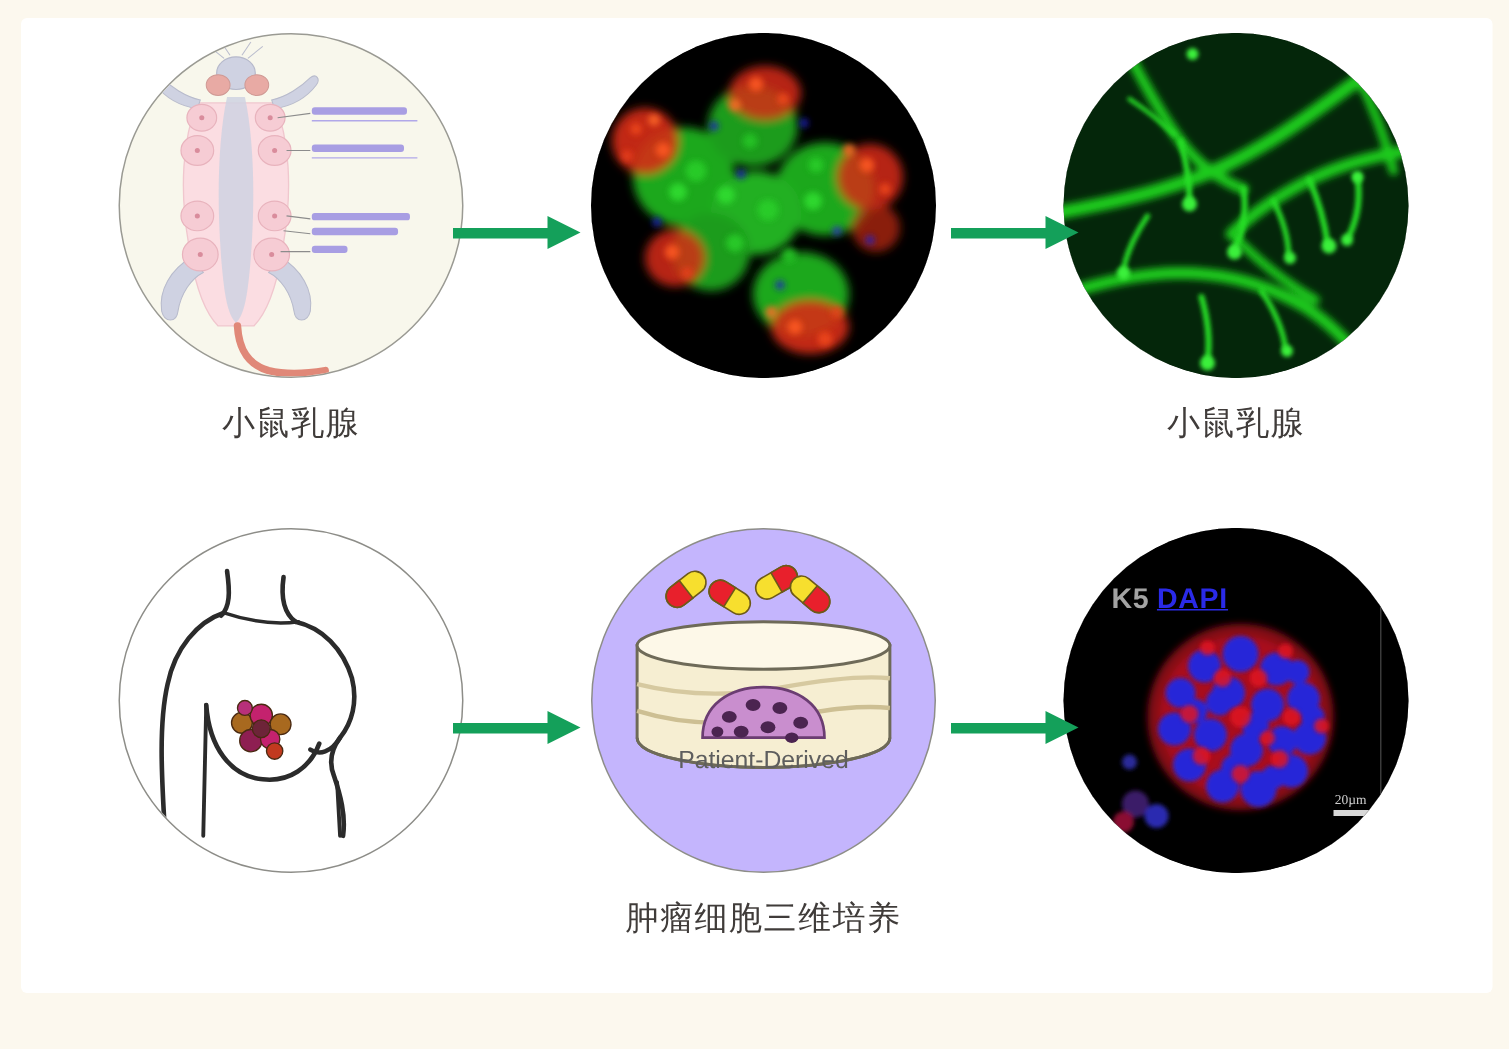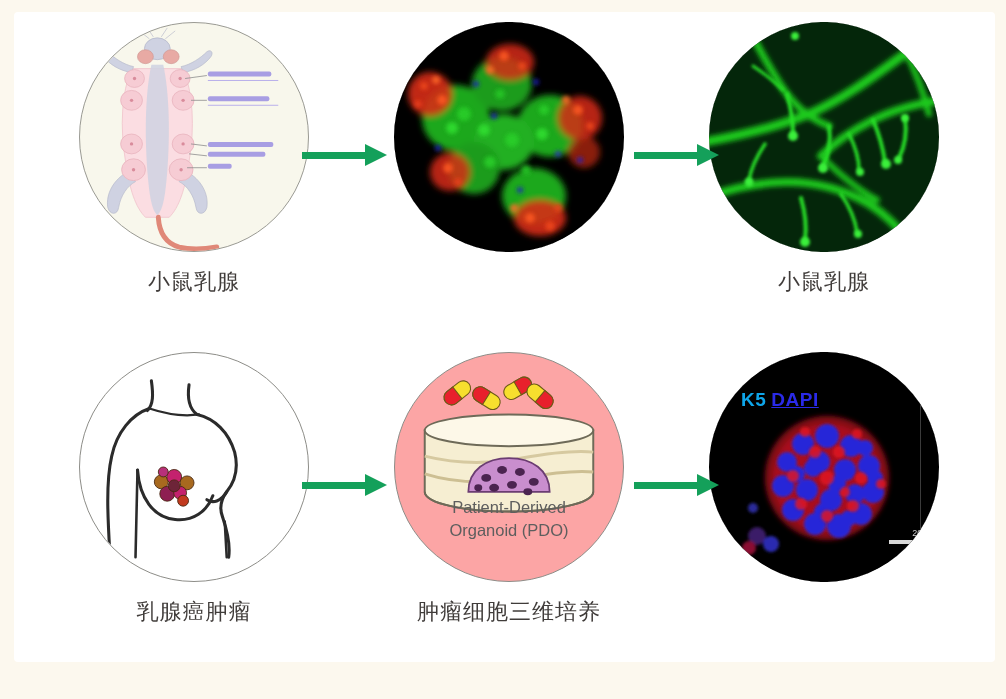--- a/index.html
+++ b/index.html
@@ -113,21 +113,21 @@
   
   .breast-panel {
     background: #ffffff;
     border: 1.4px solid #8d8d88;
     box-sizing: border-box;
   }
   .breast-panel svg { display: block; width: 100%; height: 100%; }
 
   
   .pdo-panel {
-    background: #fca5a5;
+    background: #c4b5fd;
     border: 1.4px solid #8d8d88;
     box-sizing: border-box;
   }
   .pdo-panel svg { display: block; width: 100%; height: 100%; }
   .pdo-text {
     position: absolute;
     left: 0;
     top: 143px;
     width: 100%;
     text-align: center;
@@ -142,37 +142,37 @@
   .k5-panel svg { display: block; width: 100%; height: 100%; }
   .k5-legend {
     position: absolute;
     left: 32px;
     top: 37px;
     font-size: 19px;
     font-weight: bold;
     font-family: "Liberation Sans", sans-serif;
     letter-spacing: 0.5px;
   }
-  .k5-legend .k5 { color: #0ea5e9; }
+  .k5-legend .k5 { color: #a3a3a3; }
   .k5-legend .dapi { color: #2a2ae8; margin-left: 5px; text-decoration: underline; }
   .k5-scalebar {
     position: absolute;
     right: 24px;
     bottom: 38px;
     width: 26px;
     height: 4px;
     background: #d8d8d8;
   }
   .k5-scalelabel {
     position: absolute;
-    right: 4px;
+    right: 28px;
     bottom: 44px;
     font-size: 9px;
     color: #cfcfcf;
-    font-family: Liberation Sans, sans-serif;
+    font-family: Liberation Serif, serif;
   }
   .k5-vline {
     position: absolute;
     right: 18px;
     top: 26px;
     width: 1.5px;
     height: 182px;
     background: #3b3b3b;
   }
 </style>
@@ -402,21 +402,20 @@
           <circle cx="95" cy="125" r="7.5" fill="#c4226e"></circle>
           <circle cx="108" cy="131" r="7" fill="#a8691f"></circle>
           <circle cx="88" cy="142" r="7.5" fill="#8e1f52"></circle>
           <circle cx="101" cy="141" r="6.5" fill="#c4226e"></circle>
           <circle cx="95" cy="134" r="6" fill="#6d2438"></circle>
           <circle cx="104" cy="149" r="5.5" fill="#c23a1f"></circle>
           <circle cx="84" cy="120" r="5" fill="#b8307a"></circle>
         </g>
       </svg>
     </div>
-    <div class="caption">乳腺癌肿瘤</div>
   </div>
 
   <div class="cell col1 row1">
     <div class="media pdo-panel">
       <svg viewBox="0 0 230 230" xmlns="http://www.w3.org/2000/svg">
 
         <g stroke="#6d5a18" stroke-width="1.1">
           <g transform="rotate(-38 64 40)">
             <rect x="48" y="32" width="30" height="15" rx="7.5" fill="#f7df2e"></rect>
             <path d="M55.5 32 A7.5 7.5 0 0 0 55.5 47 L63 47 L63 32 Z" fill="#e8202c"></path>
@@ -452,21 +451,20 @@
           <ellipse cx="100" cy="136" rx="5" ry="4"></ellipse>
           <ellipse cx="118" cy="133" rx="5" ry="4"></ellipse>
           <ellipse cx="134" cy="140" rx="4.5" ry="3.5"></ellipse>
           <ellipse cx="84" cy="136" rx="4" ry="3.5"></ellipse>
         </g>
 
         <path d="M30 140 C30 152 72 160 115 160 C158 160 200 152 200 140" fill="none" stroke="#6e6a58" stroke-width="2"></path>
       </svg>
       <div class="pdo-text">
         <div>Patient-Derived</div>
-        <div>Organoid (PDO)</div>
       </div>
     </div>
     <div class="caption">肿瘤细胞三维培养</div>
   </div>
 
   <div class="cell col2 row1">
     <div class="media k5-panel">
       <svg viewBox="0 0 230 230" xmlns="http://www.w3.org/2000/svg">
         <defs>
           <filter id="nb">

